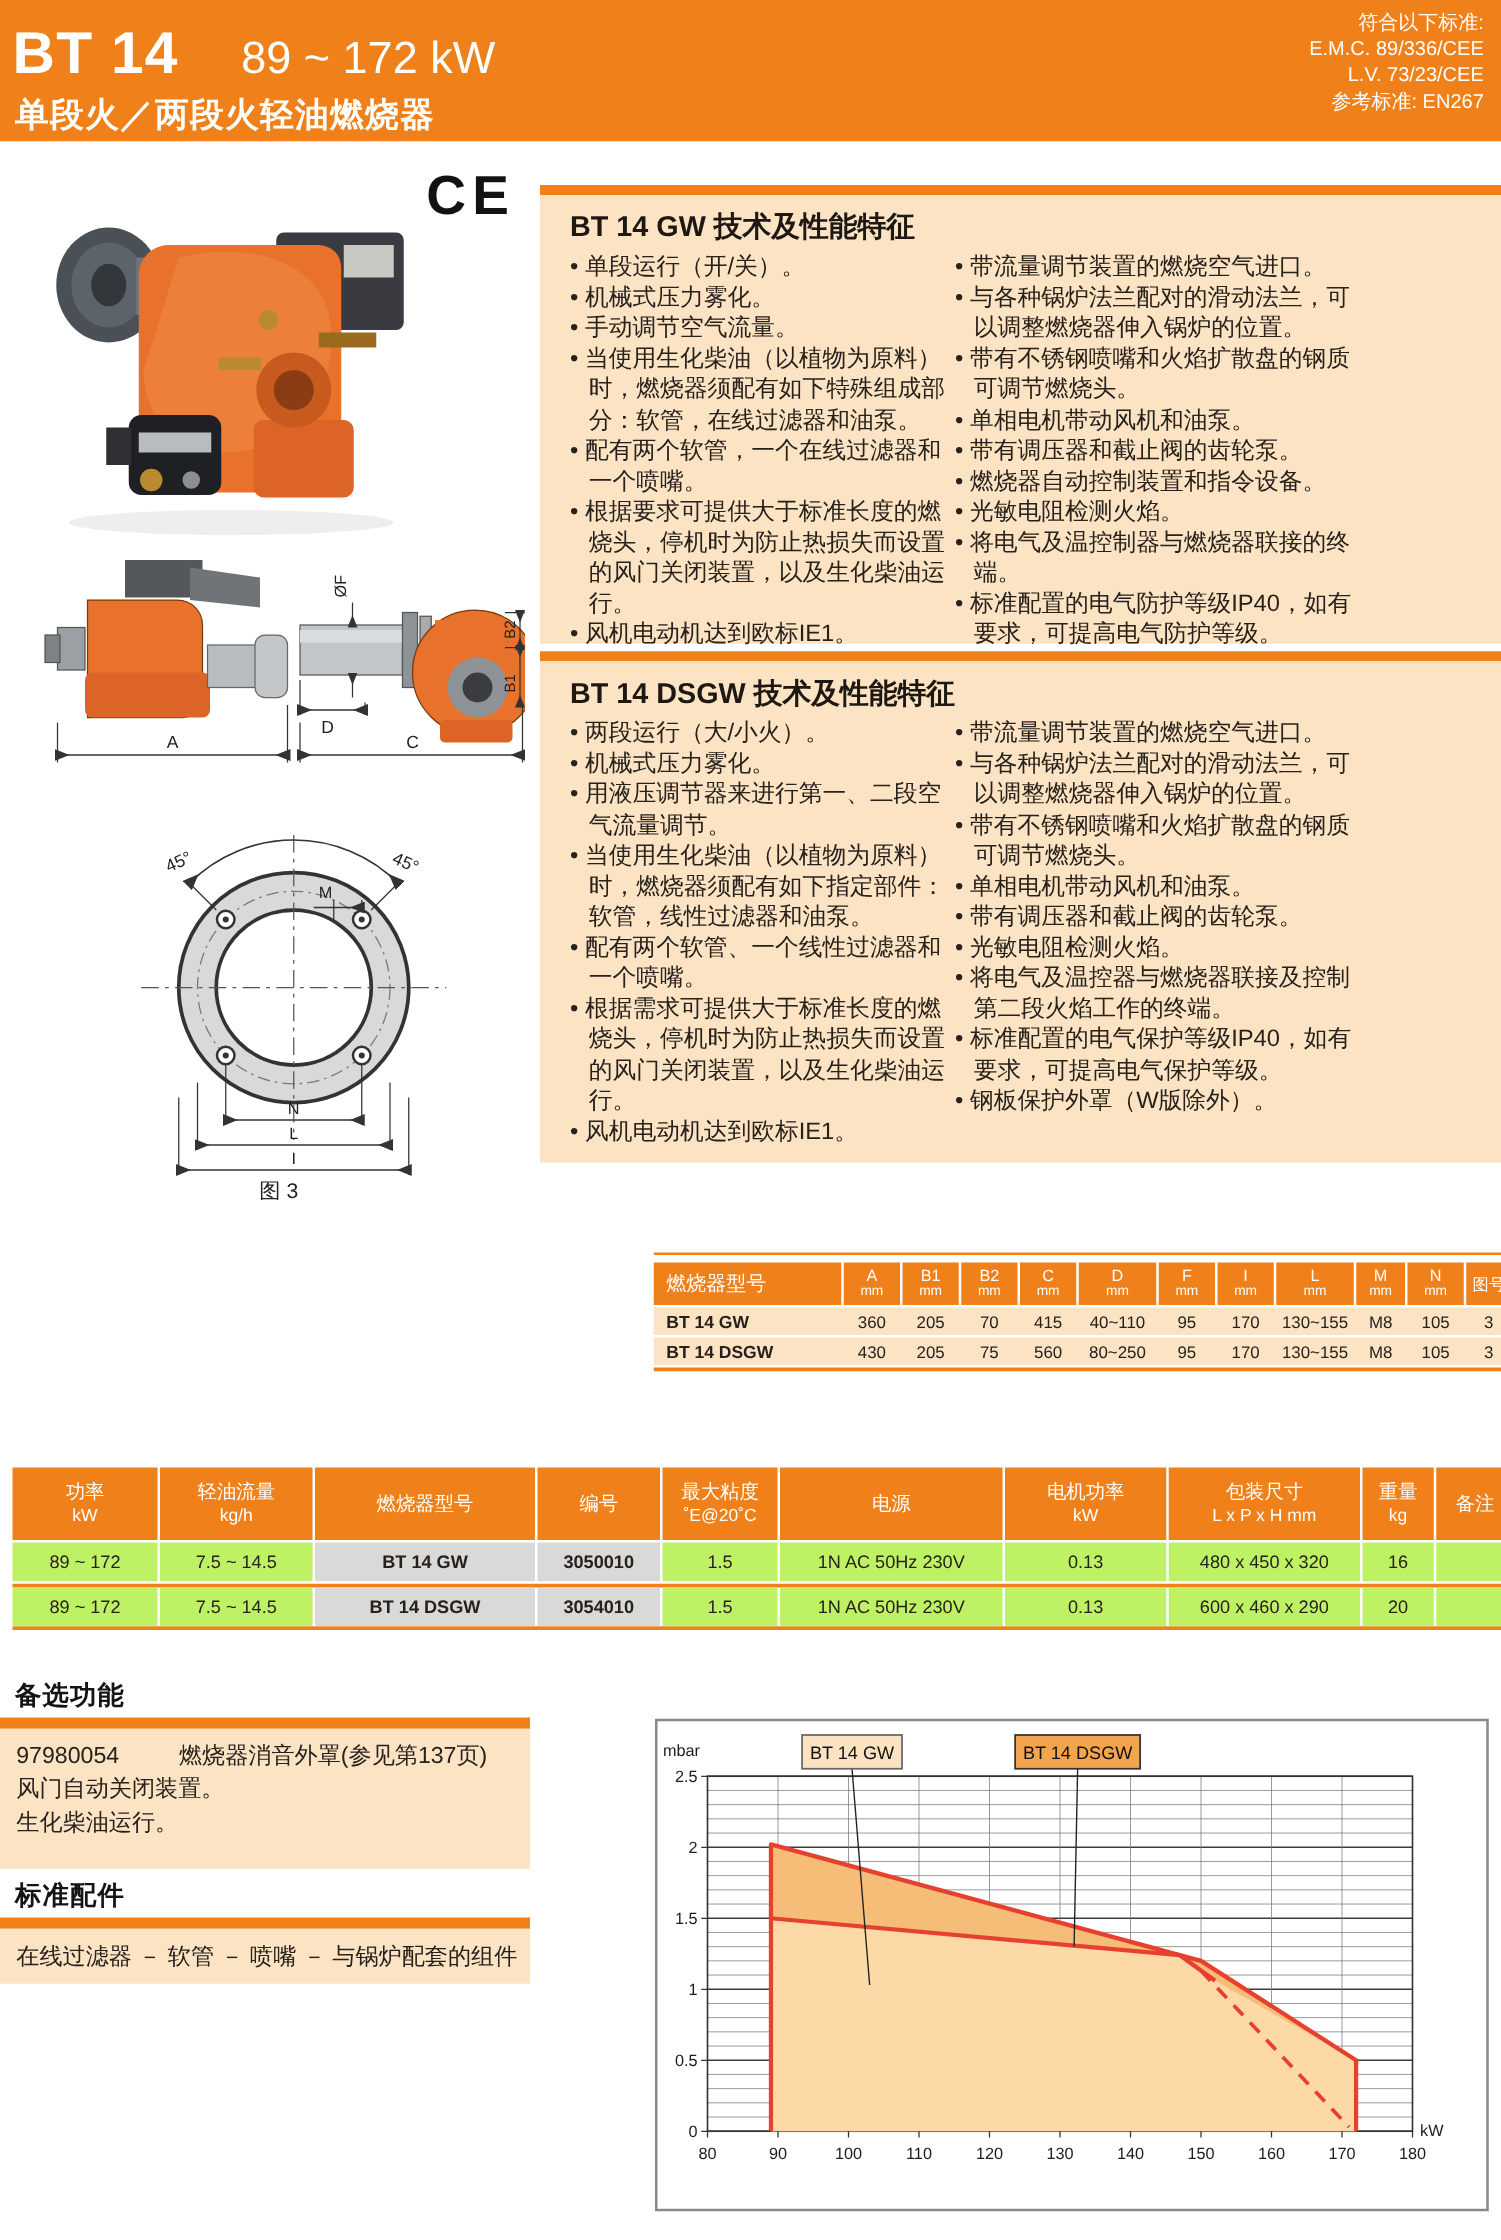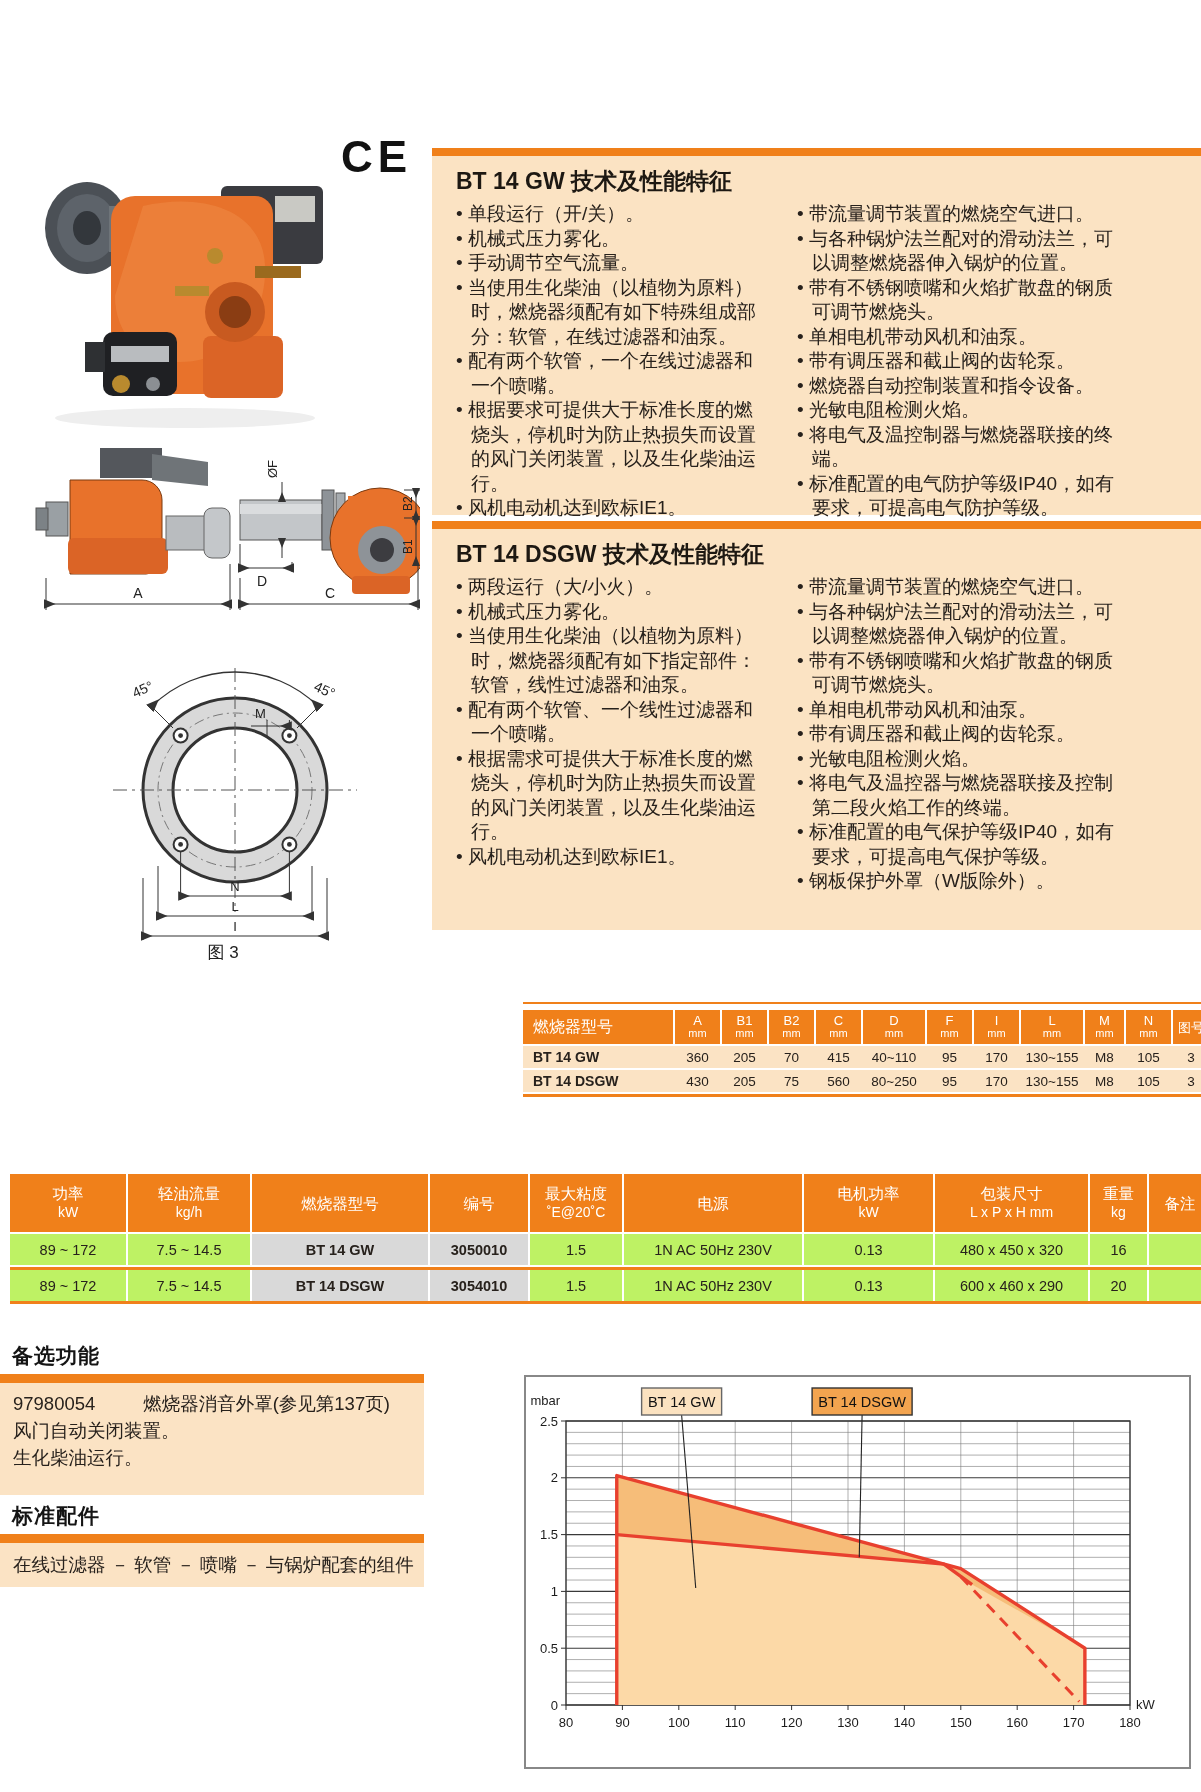--- a/index.html
+++ b/index.html
@@ -14,21 +14,21 @@
   #hdr-std{position:absolute;right:14px;top:8px;text-align:right;font-size:16px;line-height:21px;}
   
   #ce{position:absolute;left:341px;top:132px;font-size:44px;font-weight:bold;color:#121212;letter-spacing:5px;}
   
   .panel{position:absolute;left:432px;width:781px;border-radius:27px;}
   #panel1{top:148px;} #panel2{top:521px;}
   .pbar{height:8px;background:#f0801a;}
   .pbody{background:#fbe3c3;padding:6px 14px 10px 24px;}
   #panel1 .pbody{height:343px;} #panel2 .pbody{height:385px;}
   .ptitle{font-size:23px;font-weight:bold;color:#1d1812;margin:4px 0 5px 0;}
-  .cols{display:flex;gap:33px;}
+  .cols{display:flex;}
   .colL{width:308px;} .colR{width:330px;margin-left:24px;}
   ul.feat{margin:0;padding:0;list-style:none;}
   ul.feat li{font-size:19px;line-height:24.5px;padding-left:15px;text-indent:-15px;}
   ul.feat li::before{content:"• ";}
   
   #dimline{position:absolute;left:523px;top:1002px;width:678px;height:2px;background:#f0801a;}
   #dimtable{position:absolute;left:523px;top:1010px;width:678px;}
   .dgrid{display:grid;grid-template-columns:150px 45px 45px 45px 45px 62px 45px 45px 62px 39px 45px 36px;column-gap:2px;}
   .dh{background:#f0801a;color:#fff;height:34px;display:flex;flex-direction:column;align-items:center;justify-content:center;line-height:13px;}
   .dh .dl{font-size:13px;} .dh .du{font-size:11px;}
@@ -56,20 +56,33 @@
   
   #chartbox{position:absolute;left:524px;top:1375px;width:663px;height:390px;background:#fff;border:2px solid #888;}
   
   .drawing{position:absolute;}
 </style>
 </head>
 <body>
 
 <div id="page">
 
+  <div id="hdr">
+    <div id="hdr-row">
+      <span id="hdr-model">BT 14</span>
+      <span id="hdr-power">89 ~ 172 kW</span>
+    </div>
+    <div id="hdr-sub">单段火／两段火轻油燃烧器</div>
+    <div id="hdr-std">
+      <div>符合以下标准:</div>
+      <div>E.M.C. 89/336/CEE</div>
+      <div>L.V. 73/23/CEE</div>
+      <div>参考标准: EN267</div>
+    </div>
+  </div>
 
   <svg class="drawing" style="left:25px;top:136px;" width="315" height="300" viewBox="0 0 315 300">
     <ellipse cx="160" cy="282" rx="130" ry="10" fill="#eee"></ellipse>
 
     <ellipse cx="62" cy="92" rx="42" ry="46" fill="#4b5056"></ellipse>
     <ellipse cx="62" cy="92" rx="30" ry="34" fill="#5d636a"></ellipse>
     <ellipse cx="62" cy="92" rx="14" ry="17" fill="#33373c"></ellipse>
 
     <rect x="84" y="70" width="56" height="46" fill="#6e7479"></rect>
 
@@ -126,20 +139,21 @@
   </div>
 
   <div class="panel" id="panel2">
     <div class="pbar"></div>
     <div class="pbody">
       <div class="ptitle">BT 14 DSGW 技术及性能特征</div>
       <div class="cols">
         <ul class="feat colL">
           <li>两段运行（大/小火）。</li>
           <li>机械式压力雾化。</li>
+          <li>用液压调节器来进行第一、二段空气流量调节。</li>
           <li>当使用生化柴油（以植物为原料）时，燃烧器须配有如下指定部件：软管，线性过滤器和油泵。</li>
           <li>配有两个软管、一个线性过滤器和一个喷嘴。</li>
           <li>根据需求可提供大于标准长度的燃烧头，停机时为防止热损失而设置的风门关闭装置，以及生化柴油运行。</li>
           <li>风机电动机达到欧标IE1。</li>
         </ul>
         <ul class="feat colR">
           <li>带流量调节装置的燃烧空气进口。</li>
           <li>与各种锅炉法兰配对的滑动法兰，可以调整燃烧器伸入锅炉的位置。</li>
           <li>带有不锈钢喷嘴和火焰扩散盘的钢质可调节燃烧头。</li>
           <li>单相电机带动风机和油泵。</li>

